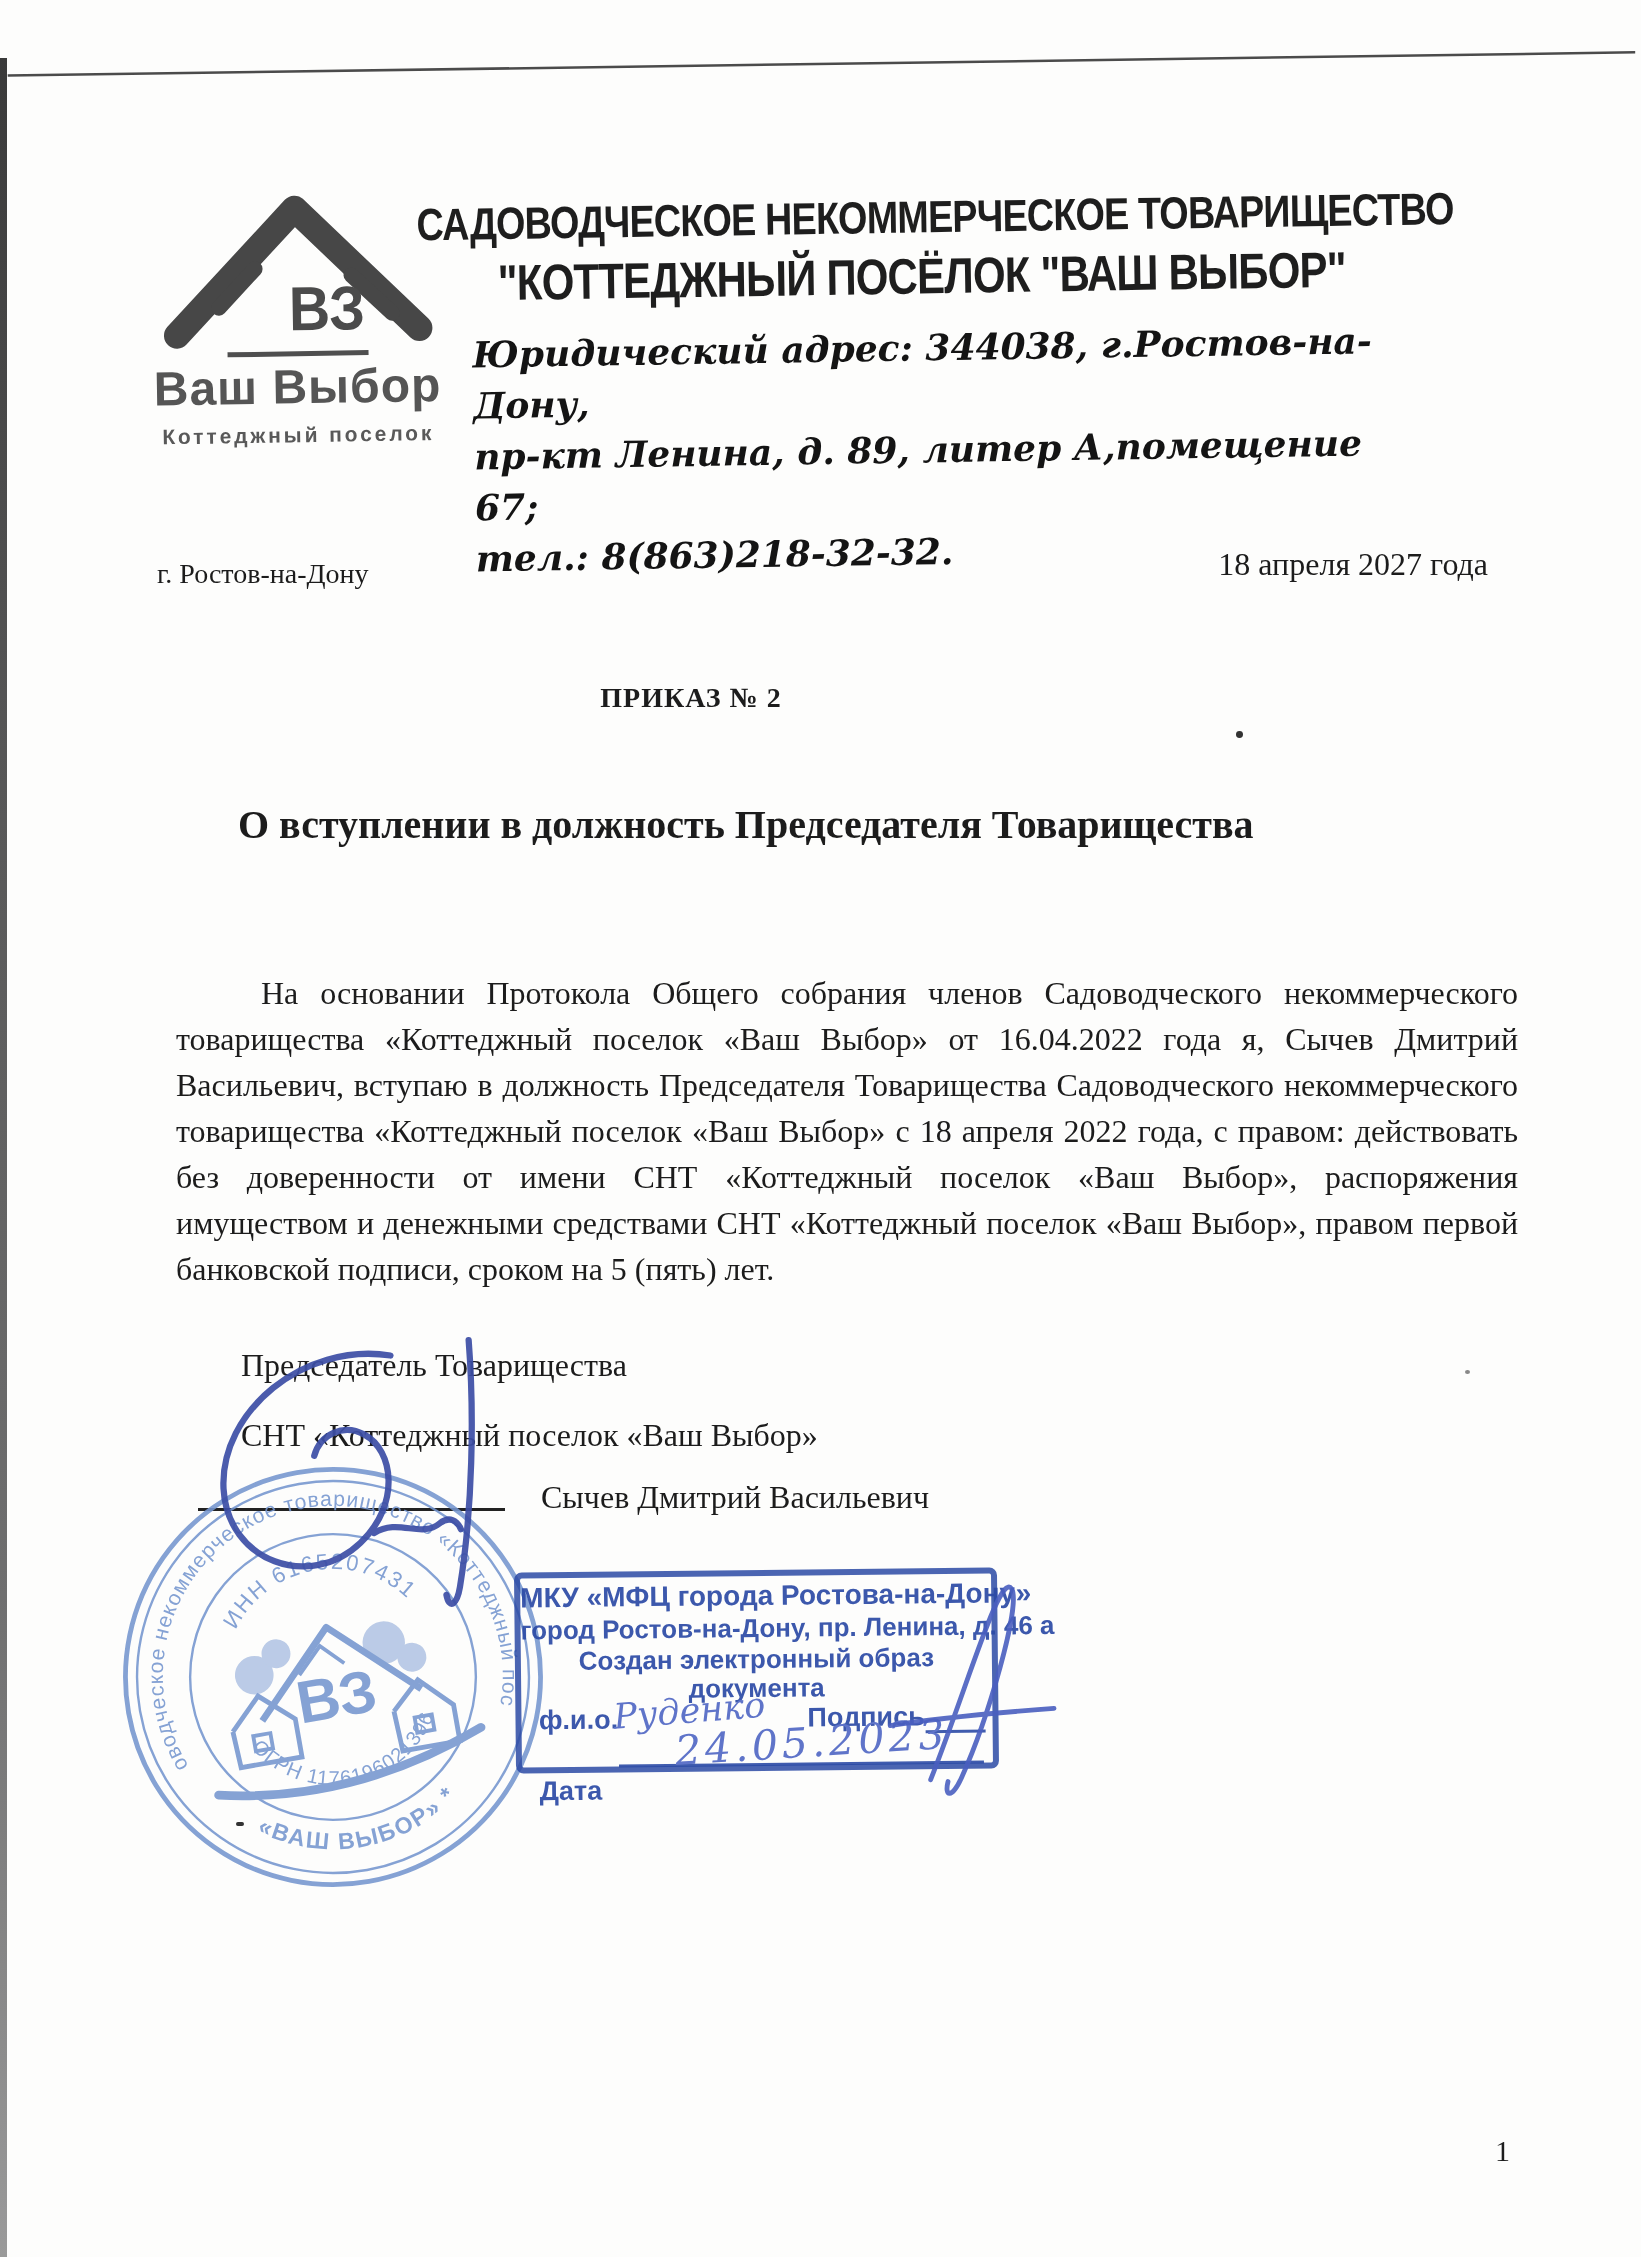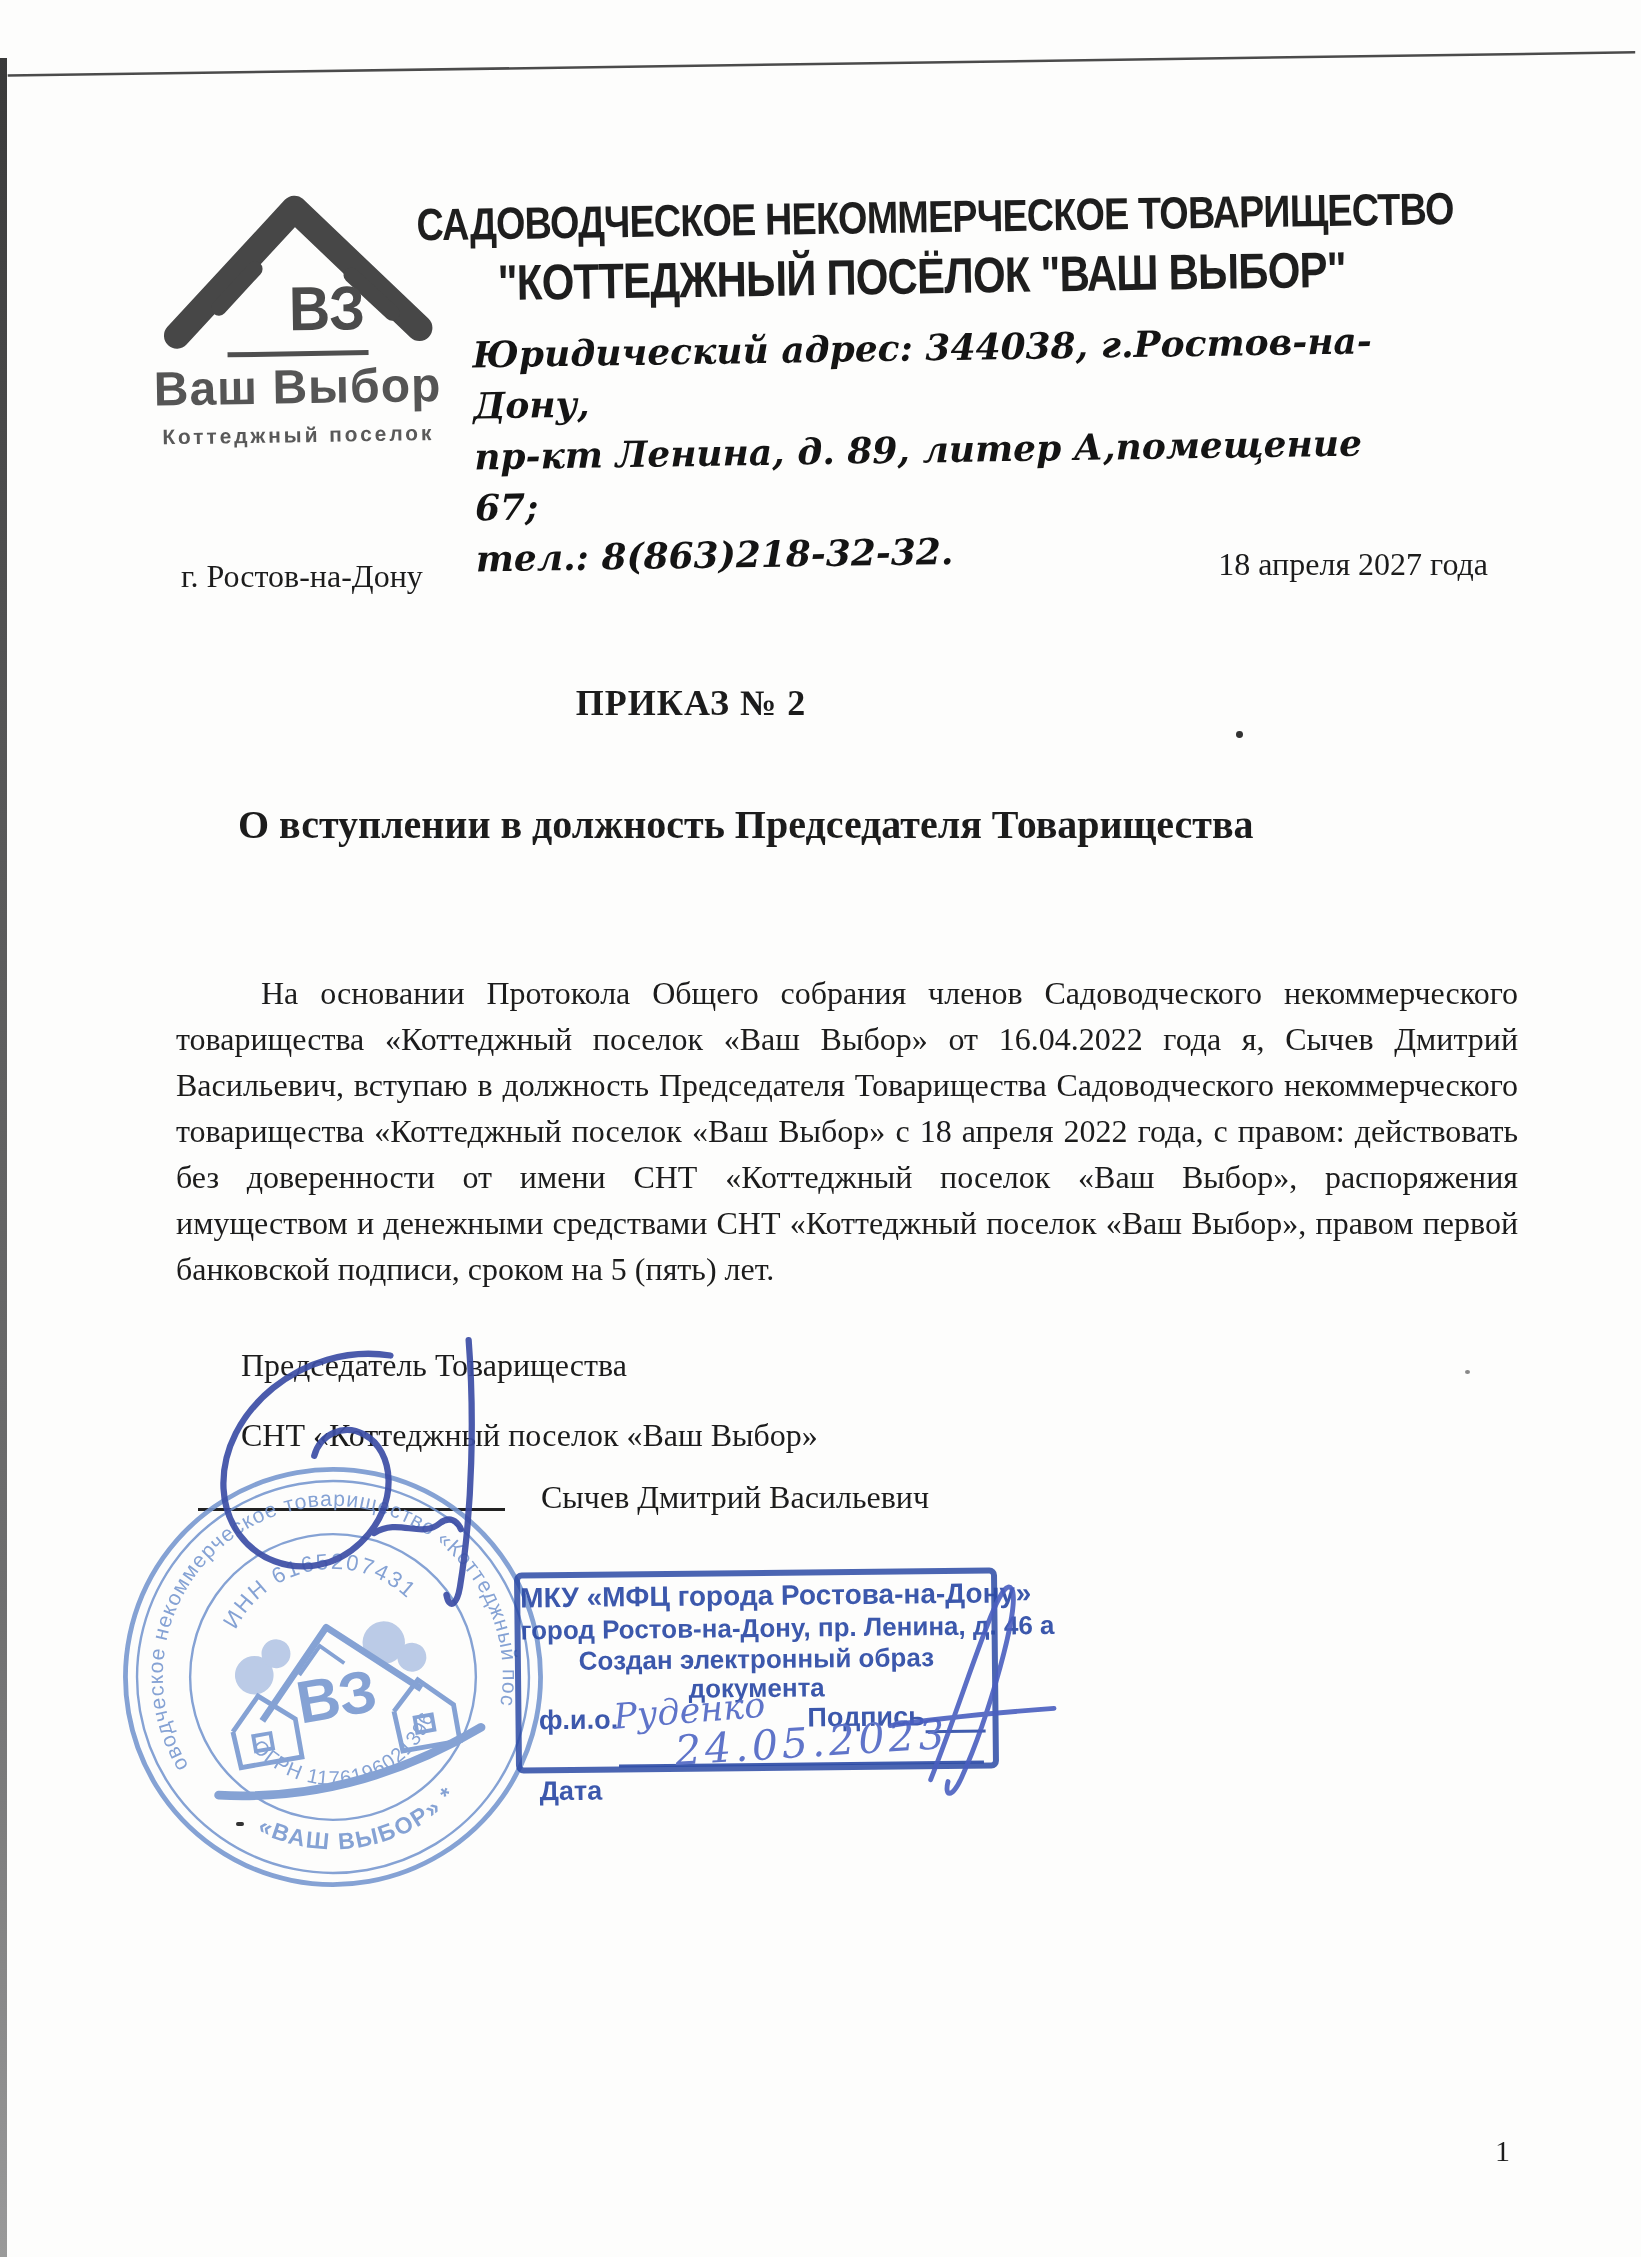--- a/index.html
+++ b/index.html
@@ -31,25 +31,25 @@
   .org1{left:417px;top:193px;width:1004px;font-family:"Liberation Sans",sans-serif;
     font-weight:bold;font-size:45px;color:#1e1e1e;white-space:nowrap;
     transform:scaleX(.84);transform-origin:left;letter-spacing:-1px;}
   .org2{left:417px;top:249px;width:1004px;text-align:center;font-family:"Liberation Sans",sans-serif;
     font-weight:bold;font-size:50px;color:#1e1e1e;white-space:nowrap;
     transform:scaleX(.84);transform-origin:center;letter-spacing:-1px;}
   .address{left:471px;top:324px;width:927px;font-family:"DejaVu Serif",serif;
     font-style:italic;font-weight:bold;font-size:36px;line-height:51px;color:#141414;}
 
   
-  .city{left:157px;top:558px;font-size:32px;margin-left:24px;}
+  .city{left:157px;top:558px;font-size:28px;}
   .date{right:153px;top:546px;font-size:32px;}
 
   
-  .title{left:0;top:682px;width:1382px;text-align:center;font-weight:bold;font-size:36px;letter-spacing:1px;}
+  .title{left:0;top:682px;width:1382px;text-align:center;font-weight:bold;font-size:28px;letter-spacing:1px;}
   .subj1{left:238px;top:801px;font-weight:bold;font-size:40px;}
   .subj2{left:238px;top:859px;font-weight:bold;font-size:32px;}
   .body-par{left:154px;top:970px;width:1342px;font-size:32px;line-height:46px;
     text-align:justify;text-indent:85px;margin-left:22px;}
 
   
   .sig-role{left:241px;top:1347px;font-size:32px;}
   .sig-org{left:241px;top:1417px;font-size:32px;}
   .sig-line{left:198px;top:1508px;width:307px;height:2.9px;background:#222;}
   .sig-name{left:541px;top:1479px;font-size:32px;}

